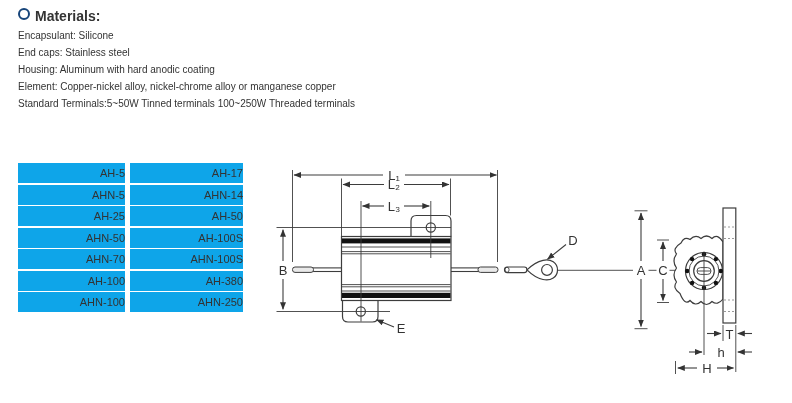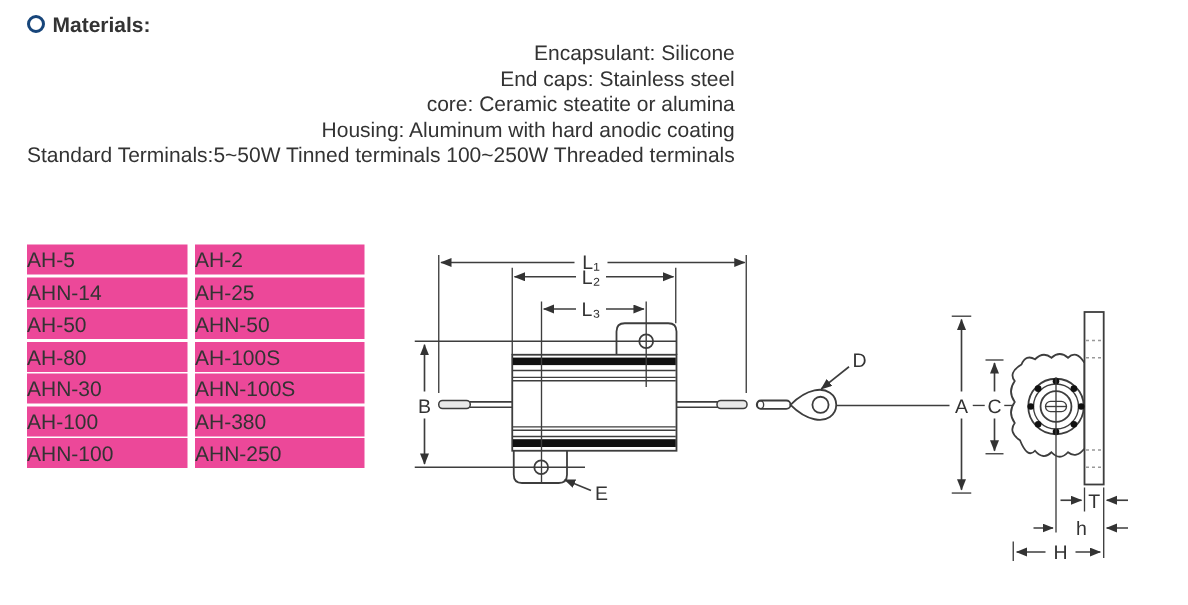--- a/index.html
+++ b/index.html
@@ -2,69 +2,69 @@
 <html><head>
 <meta charset="utf-8">
 <style>
   html,body { margin:0; padding:0; }
   body {
     width:792px; height:403px; background:#ffffff; position:relative;
     font-family:"Liberation Sans", sans-serif; color:#333;
     overflow:hidden;
   }
   .section { position:absolute; left:18px; }
-  .heading { display:flex; align-items:center; font-weight:bold; font-size:14px; color:#333; }
+  .heading { display:flex; font-weight:bold; font-size:14px; color:#333; }
   .ring {
     width:8px; height:8px; border:2.5px solid #17457a; border-radius:50%;
     display:inline-block; flex:0 0 auto;
   }
   .mat-heading .ring { margin-right:5px; }
   .dim-heading .ring { margin-right:1px; }
-  .mat-lines { font-size:14px; line-height:17px; margin-top:3px; white-space:nowrap;text-align:right; }
+  .mat-lines { font-size:10px; line-height:17px; margin-top:3px; white-space:nowrap; }
   .model-table {
     display:grid; grid-template-columns:107px 113px; column-gap:5px;
     grid-auto-rows:20px; row-gap:1.5px; margin-top:6px; width:225px;
   }
   .model-cell {
-    background:#ec4899; text-align:left; font-size:14px; line-height:20px; color:#333;
+    background:#0ea5e9; text-align:right; font-size:11px; line-height:20px; color:#333;
   }
   svg text { font-family:"Liberation Sans","DejaVu Sans",sans-serif; font-size:13px; fill:#333; }
   .ln  { stroke:#3d3d3d; stroke-width:1.1; fill:none; }
   .lnthin { stroke:#3d3d3d; stroke-width:0.9; fill:none; }
   .shape { stroke:#3d3d3d; stroke-width:1.2; fill:#ffffff; }
   .dash { stroke:#999; stroke-width:1; stroke-dasharray:2,2; fill:none; }
 </style>
 </head>
 <body>
 
 <div class="section" style="top:8px;">
   <div class="heading mat-heading">
     <span class="ring"></span>
     <span>Materials:</span>
   </div>
   <div class="mat-lines">
     <div>Encapsulant: Silicone</div>
     <div>End caps: Stainless steel</div>
-    <div>core: Ceramic steatite or alumina</div>
     <div>Housing: Aluminum with hard anodic coating</div>
+    <div>Element: Copper-nickel alloy, nickel-chrome alloy or manganese copper</div>
     <div>Standard Terminals:5~50W Tinned terminals 100~250W Threaded terminals</div>
   </div>
 </div>
 
 <div class="section" style="top:157px;">
   <div class="model-table">
     <div class="model-cell">AH-5</div>
-    <div class="model-cell">AH-2</div>
+    <div class="model-cell">AH-17</div>
+    <div class="model-cell">AHN-5</div>
     <div class="model-cell">AHN-14</div>
     <div class="model-cell">AH-25</div>
     <div class="model-cell">AH-50</div>
     <div class="model-cell">AHN-50</div>
-    <div class="model-cell">AH-80</div>
     <div class="model-cell">AH-100S</div>
-    <div class="model-cell">AHN-30</div>
+    <div class="model-cell">AHN-70</div>
     <div class="model-cell">AHN-100S</div>
     <div class="model-cell">AH-100</div>
     <div class="model-cell">AH-380</div>
     <div class="model-cell">AHN-100</div>
     <div class="model-cell">AHN-250</div>
   </div>
 </div>
 
 <svg style="position:absolute; left:270px; top:160px;" width="522" height="243" viewBox="270 160 522 243" xmlns="http://www.w3.org/2000/svg">
   <defs>

